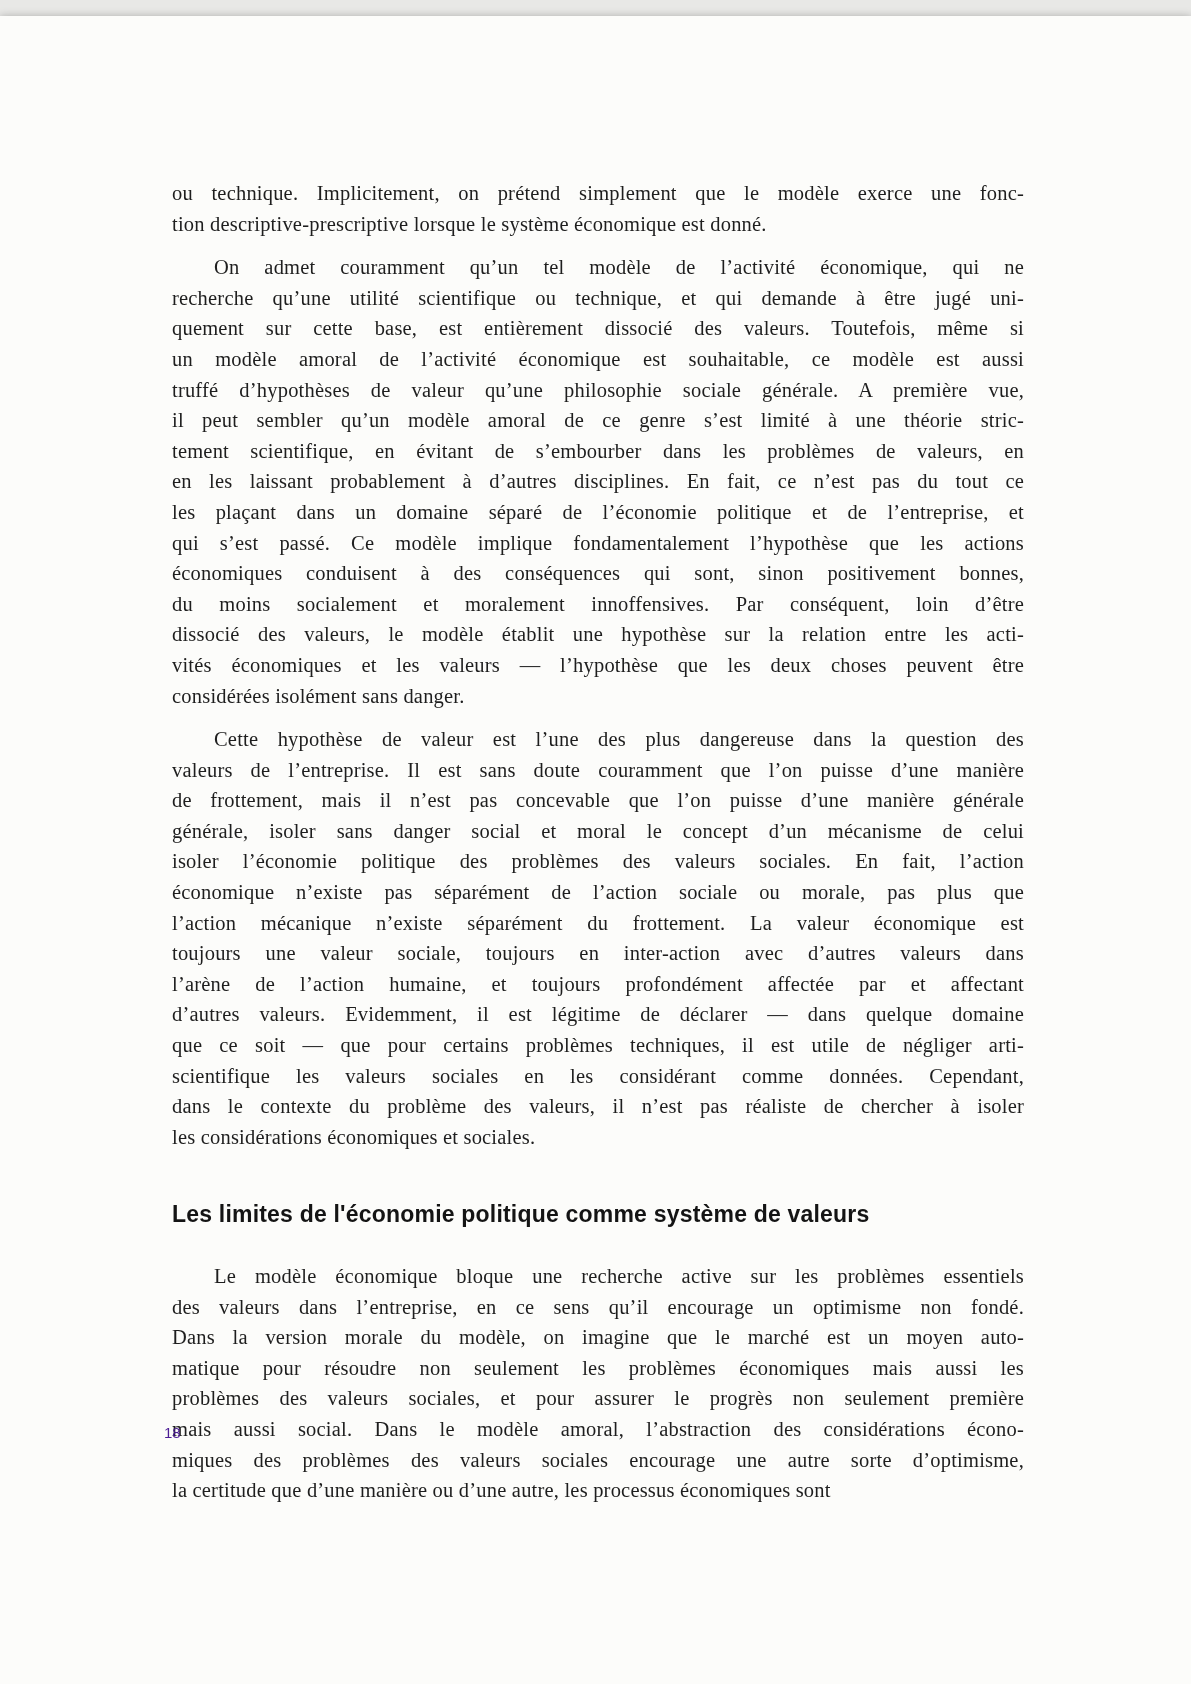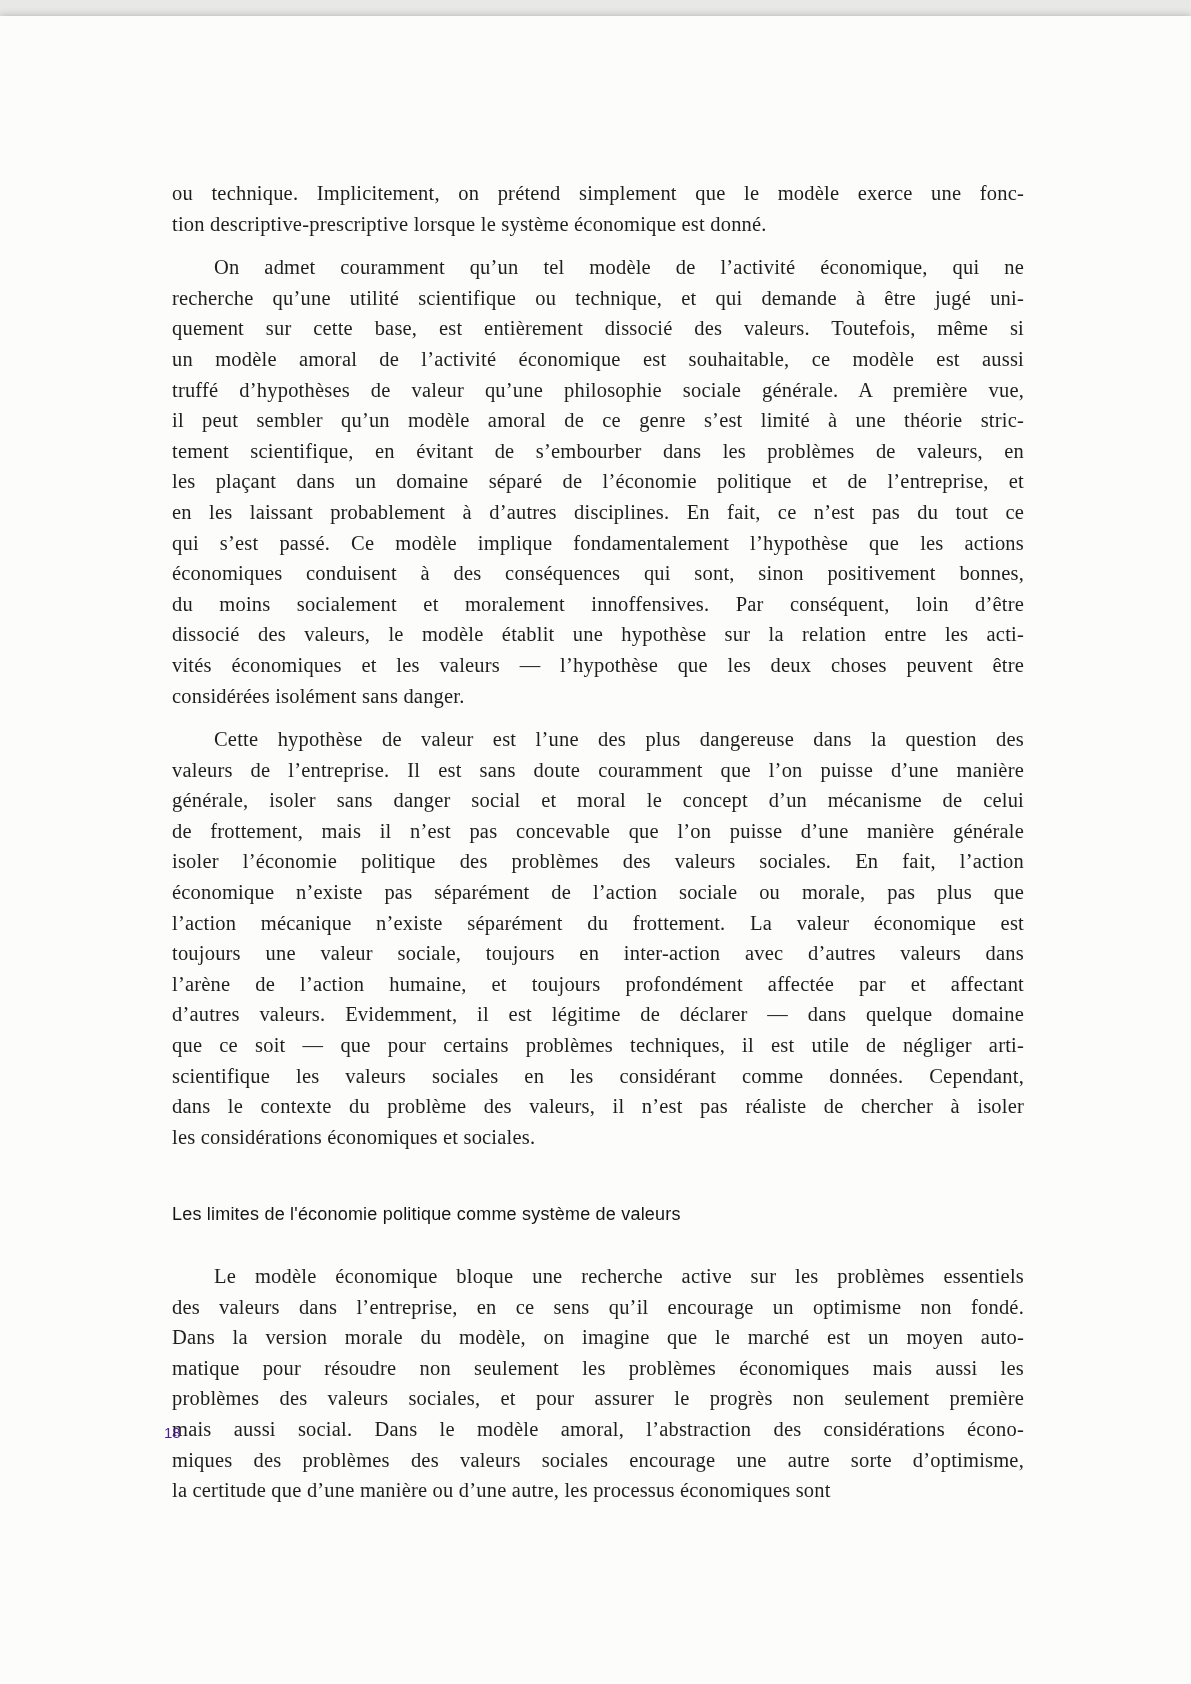--- a/index.html
+++ b/index.html
@@ -38,22 +38,22 @@
   }
   .line.last {
     text-align-last: left;
     white-space: normal;
   }
   .line.first-indent {
     padding-left: 42px;
   }
   .section-heading {
     font-family: "Liberation Sans", "DejaVu Sans", sans-serif;
-    font-weight: normal;
-    font-size: 18px;
+    font-weight: bold;
+    font-size: 23px;
     color: #141414;
     margin: 47px 0 31px 0;
     letter-spacing: 0.2px;
   }
   .page-number {
     position: absolute;
     left: 164px;
     top: 1408px;
     font-family: "Liberation Sans", "DejaVu Sans", sans-serif;
     font-size: 15px;
@@ -70,34 +70,34 @@
         <div class="line last">tion descriptive-prescriptive lorsque le système économique est donné.</div>
       </div>
       <div class="paragraph">
         <div class="line first-indent">On admet couramment qu’un tel modèle de l’activité économique, qui ne</div>
         <div class="line">recherche qu’une utilité scientifique ou technique, et qui demande à être jugé uni-</div>
         <div class="line">quement sur cette base, est entièrement dissocié des valeurs. Toutefois, même si</div>
         <div class="line">un modèle amoral de l’activité économique est souhaitable, ce modèle est aussi</div>
         <div class="line">truffé d’hypothèses de valeur qu’une philosophie sociale générale. A première vue,</div>
         <div class="line">il peut sembler qu’un modèle amoral de ce genre s’est limité à une théorie stric-</div>
         <div class="line">tement scientifique, en évitant de s’embourber dans les problèmes de valeurs, en</div>
+        <div class="line">en les laissant probablement à d’autres disciplines. En fait, ce n’est pas du tout ce</div>
         <div class="line">les plaçant dans un domaine séparé de l’économie politique et de l’entreprise, et</div>
-        <div class="line">en les laissant probablement à d’autres disciplines. En fait, ce n’est pas du tout ce</div>
         <div class="line">qui s’est passé. Ce modèle implique fondamentalement l’hypothèse que les actions</div>
         <div class="line">économiques conduisent à des conséquences qui sont, sinon positivement bonnes,</div>
         <div class="line">du moins socialement et moralement innoffensives. Par conséquent, loin d’être</div>
         <div class="line">dissocié des valeurs, le modèle établit une hypothèse sur la relation entre les acti-</div>
         <div class="line">vités économiques et les valeurs — l’hypothèse que les deux choses peuvent être</div>
         <div class="line last">considérées isolément sans danger.</div>
       </div>
       <div class="paragraph">
         <div class="line first-indent">Cette hypothèse de valeur est l’une des plus dangereuse dans la question des</div>
         <div class="line">valeurs de l’entreprise. Il est sans doute couramment que l’on puisse d’une manière</div>
+        <div class="line">de frottement, mais il n’est pas concevable que l’on puisse d’une manière générale</div>
         <div class="line">générale, isoler sans danger social et moral le concept d’un mécanisme de celui</div>
-        <div class="line">de frottement, mais il n’est pas concevable que l’on puisse d’une manière générale</div>
         <div class="line">isoler l’économie politique des problèmes des valeurs sociales. En fait, l’action</div>
         <div class="line">économique n’existe pas séparément de l’action sociale ou morale, pas plus que</div>
         <div class="line">l’action mécanique n’existe séparément du frottement. La valeur économique est</div>
         <div class="line">toujours une valeur sociale, toujours en inter-action avec d’autres valeurs dans</div>
         <div class="line">l’arène de l’action humaine, et toujours profondément affectée par et affectant</div>
         <div class="line">d’autres valeurs. Evidemment, il est légitime de déclarer — dans quelque domaine</div>
         <div class="line">que ce soit — que pour certains problèmes techniques, il est utile de négliger arti-</div>
         <div class="line">scientifique les valeurs sociales en les considérant comme données. Cependant,</div>
         <div class="line">dans le contexte du problème des valeurs, il n’est pas réaliste de chercher à isoler</div>
         <div class="line last">les considérations économiques et sociales.</div>

